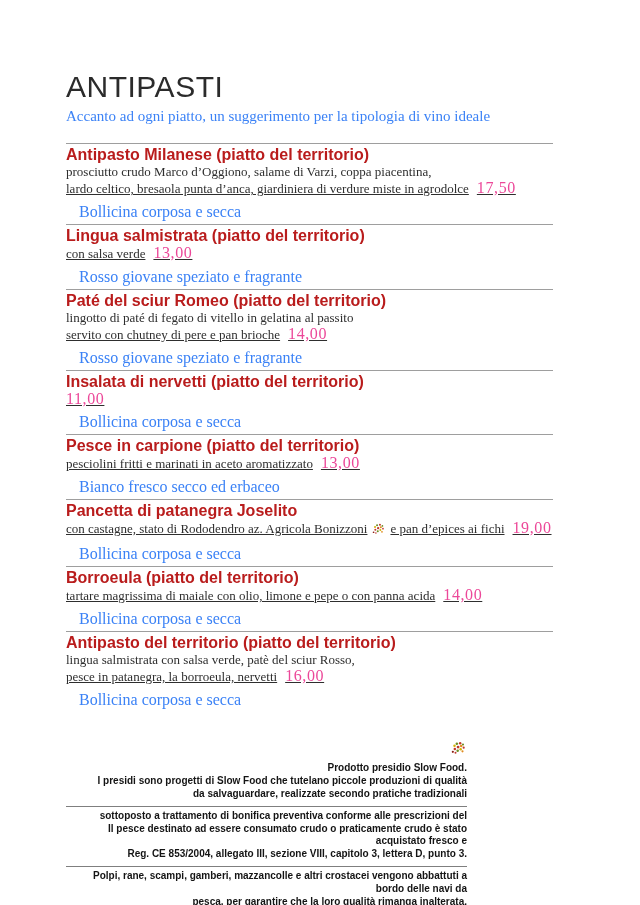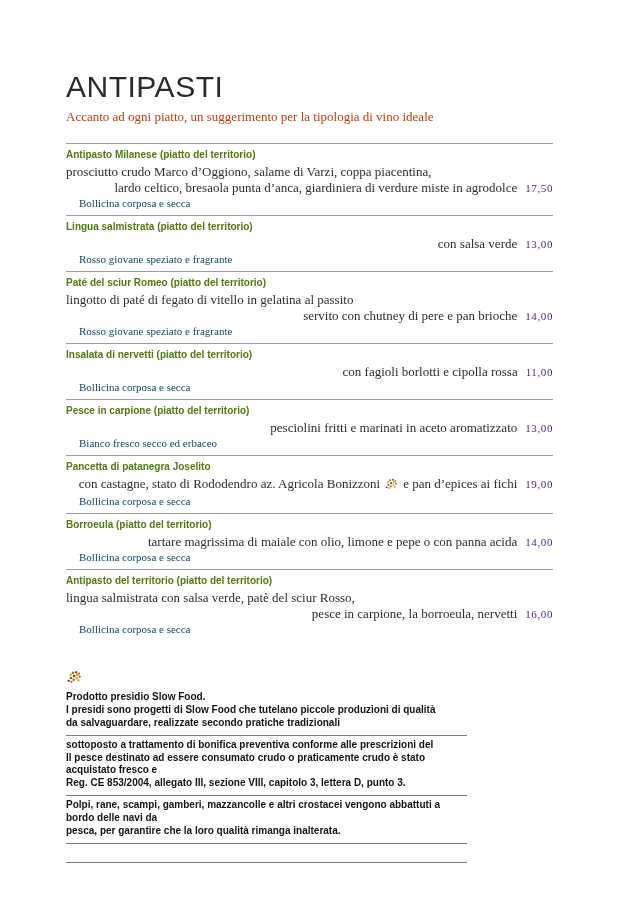--- a/index.html
+++ b/index.html
@@ -12,52 +12,52 @@
   .page { position:relative; width:640px; height:905px; overflow:hidden; background:#fff; }
   .content { position:absolute; left:66px; top:0; width:487px; }
 
   
   .page-title {
     font-family:"Liberation Sans", sans-serif;
     font-size:30px; font-weight:400; letter-spacing:0.5px;
     color:#2b2b2b; margin:70px 0 0 0; line-height:34px;
   }
   .page-subtitle {
-    font-size:13px; color:#c2410c; margin-top:4px; line-height:17px;
+    font-size:15px; color:#3b82f6; margin-top:4px; line-height:17px;
   }
 
   
   .menu { margin-top:18px; }
   .item { border-top:1px solid #9e9e9e; padding:2px 0 5px 0; }
   .dish {
     font-family:"Liberation Sans", sans-serif;
-    font-size:10px; font-weight:700; color:#4d7c0f;
+    font-size:16px; font-weight:700; color:#b91c1c;
     margin:1px 0 1px 0; line-height:16px;
   }
   .dline { font-size:13px; color:#2e2e2e; line-height:16px; }
-  .dline.last { display:flex; justify-content:flex-end; align-items:baseline; }
+  .dline.last { display:flex; justify-content:flex-start; align-items:baseline;text-decoration:underline; }
   .dline.last .dtext { padding-right:8px; }
   .price {
-    font-size:11px; color:#4c1d95; letter-spacing:0.6px; white-space:nowrap;
+    font-size:16px; color:#ec4899; letter-spacing:0.6px; white-space:nowrap;
   }
   .wine {
-    font-size:11px; color:#0c4a6e; line-height:14px;
-    margin-top:0; padding-left:13px;
+    font-size:16px; color:#3b82f6; line-height:14px;
+    margin-top:8px; padding-left:13px;
   }
   .inline-snail { display:inline-block; vertical-align:-2px; margin:0 4px; }
 
   
   .footer {
     margin-top:24px; width:401px;
     font-family:"Liberation Sans", sans-serif;
   }
   .fnote {
     border-bottom:1px solid #7f7f7f;
     padding:3px 0 5px 0;
-    font-size:10px; font-weight:700; color:#141414; line-height:12.9px;
+    font-size:10px; font-weight:700; color:#141414; line-height:12.9px;text-align:right;
   }
   .fnote .snail-wrap { margin:1px 0 3px 0; }
   .extra-rule { height:18px; border-bottom:1px solid #7f7f7f; }
 </style>
 </head>
 <body>
 
 <div class="page">
   <div class="content">
 
@@ -91,21 +91,20 @@
         <div class="dline last">
           <span class="dtext">servito con chutney di pere e pan brioche</span>
           <span class="price">14,00</span>
         </div>
         <div class="wine">Rosso giovane speziato e fragrante</div>
       </section>
 
       <section class="item">
         <h2 class="dish">Insalata di nervetti (piatto del territorio)</h2>
         <div class="dline last">
-          <span class="dtext">con fagioli borlotti e cipolla rossa</span>
           <span class="price">11,00</span>
         </div>
         <div class="wine">Bollicina corposa e secca</div>
       </section>
 
       <section class="item">
         <h2 class="dish">Pesce in carpione (piatto del territorio)</h2>
         <div class="dline last">
           <span class="dtext">pesciolini fritti e marinati in aceto aromatizzato</span>
           <span class="price">13,00</span>
@@ -144,21 +143,21 @@
           <span class="dtext">tartare magrissima di maiale con olio, limone e pepe o con panna acida</span>
           <span class="price">14,00</span>
         </div>
         <div class="wine">Bollicina corposa e secca</div>
       </section>
 
       <section class="item">
         <h2 class="dish">Antipasto del territorio (piatto del territorio)</h2>
         <div class="dline">lingua salmistrata con salsa verde, patè del sciur Rosso,</div>
         <div class="dline last">
-          <span class="dtext">pesce in carpione, la borroeula, nervetti</span>
+          <span class="dtext">pesce in patanegra, la borroeula, nervetti</span>
           <span class="price">16,00</span>
         </div>
         <div class="wine">Bollicina corposa e secca</div>
       </section>
 
     </div>
 
     <div class="footer">
 
       <div class="fnote">

